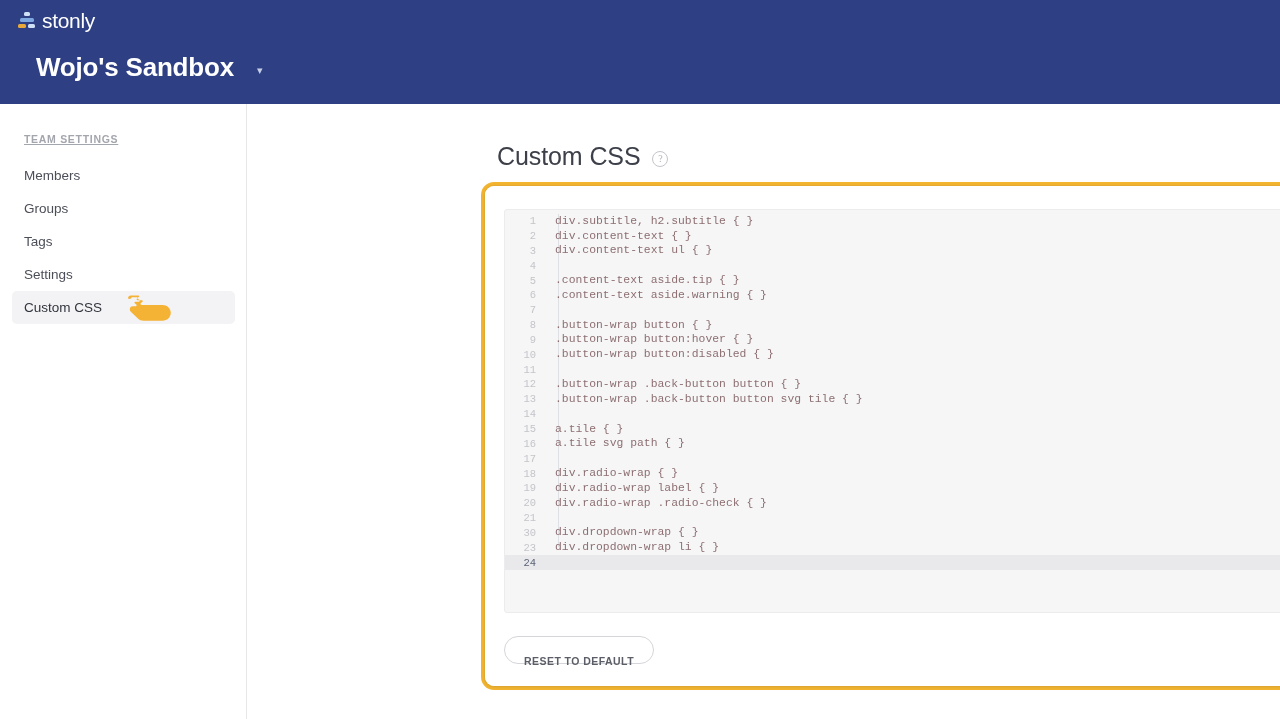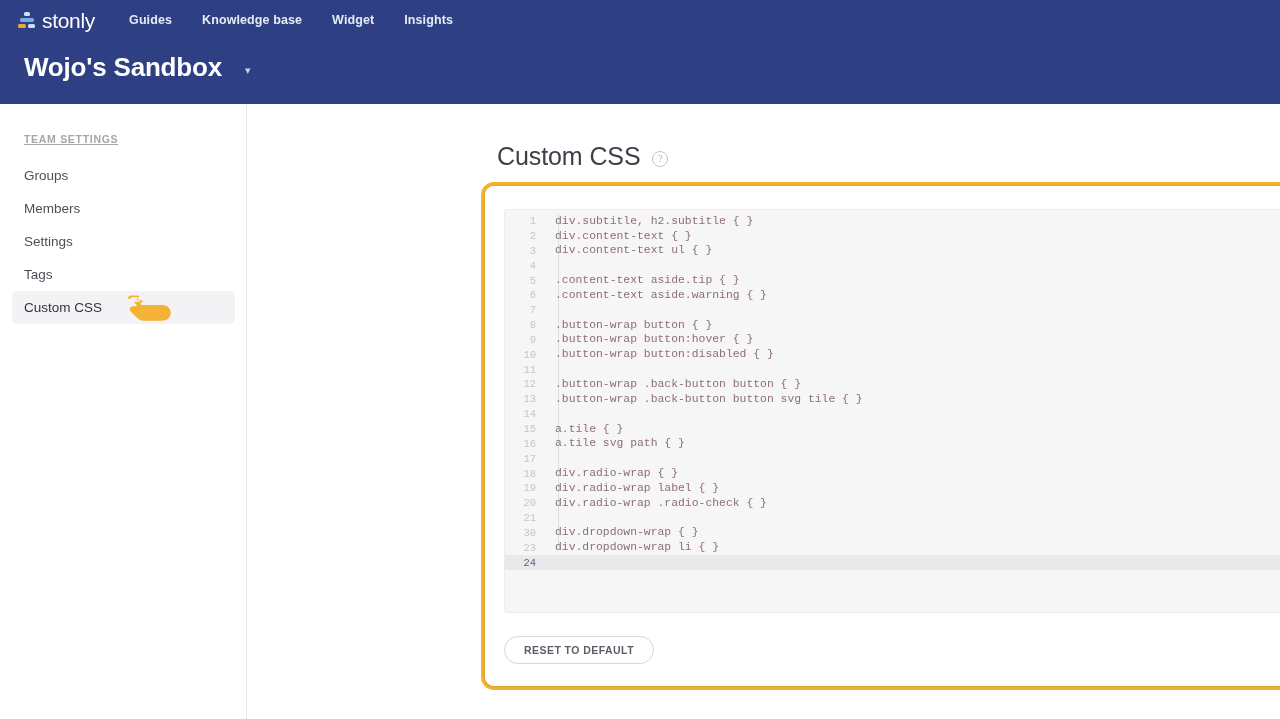--- a/index.html
+++ b/index.html
@@ -41,21 +41,21 @@
   }
   .nav-links { display: flex; align-items: center; gap: 30px; }
   .nav-link {
     color: #e7ebf6; font-size: 12.5px; font-weight: 700;
     letter-spacing: .1px; cursor: pointer; white-space: nowrap;
   }
 
   .workspace-row {
     position: absolute; left: 0; top: 52px;
     display: flex; align-items: baseline; gap: 23px;
-    margin-left: 24px;
+    margin-left: 36px;
   }
   .workspace-title {
     color: #ffffff; font-size: 26px; font-weight: 700;
     letter-spacing: -0.2px; line-height: 1.2;
   }
   .workspace-caret {
     color: #c6cee6; font-size: 11px; line-height: 1; position: relative; top: -2px;
   }
 
   
@@ -153,21 +153,21 @@
   }
   .code-text {
     font-family: "Liberation Mono", monospace; font-size: 11.4px;
     color: #8d6f72; line-height: 1; white-space: pre; padding-left: 8px;
   }
   .code-body { padding-top: 4px; }
 
   
   .btn-reset {
     position: absolute; left: 19px; top: 450px;
-    height: 28px; padding: 0 19px;
+    height: 28px; padding: 11px 19px;
     border: 1px solid #d5d6da; border-radius: 15px;
     background: #ffffff; color: #5b5e67;
     font-family: "Liberation Sans", sans-serif;
     font-size: 10.5px; font-weight: 700; letter-spacing: .45px;
     cursor: pointer; line-height: 26px;
   }
 </style>
 </head>
 <body>
 
@@ -177,49 +177,43 @@
     <div class="brand">
       <span class="brand-mark">
         <i class="b1"></i>
           <i class="b2"></i>
           <i class="b3"></i>
           <i class="b4"></i>
       </span>
       <span class="brand-name">stonly</span>
     </div>
 
-    <div class="nav-links">
-      <div class="nav-link">Guides</div>
-      <div class="nav-link">Knowledge base</div>
-      <div class="nav-link">Widget</div>
-      <div class="nav-link">Insights</div>
-    </div>
   </div>
 
   <div class="workspace-row">
     <span class="workspace-title">Wojo's Sandbox</span>
     <span class="workspace-caret">▾</span>
   </div>
 </div>
 
 <div class="sidebar">
   <div class="sidebar-heading">TEAM SETTINGS</div>
 
   <div class="side-list">
     <div class="side-item">
+      <span>Members</span>
+    </div>
+    <div class="side-item">
       <span>Groups</span>
     </div>
     <div class="side-item">
-      <span>Members</span>
+      <span>Tags</span>
     </div>
     <div class="side-item">
       <span>Settings</span>
-    </div>
-    <div class="side-item">
-      <span>Tags</span>
     </div>
     <div class="side-item active">
       <span>Custom CSS</span>
       <span class="hand-cursor">
         <svg width="52" height="46" viewBox="0 0 52 46" xmlns="http://www.w3.org/2000/svg">
           <path fill="#f5b335" d="M8 16.5c0-1.6 1.3-2.9 2.9-2.9h7.6c.7 0 1 .8.5 1.2l-2 1.8c-.7.6-.3 1.7.6 1.7h4.3c.8 0 1.2.9.6 1.4l-1.6 1.4c-.7.6-.3 1.8.7 1.8h20.9c4.6 0 8.3 3.5 8.3 7.9s-3.7 8-8.3 8H23.5c-2.1 0-4.1-.8-5.6-2.2l-7.1-6.8c-.6-.6-1-1.4-1-2.3v-.5c0-1.5 1.2-2.7 2.7-2.7h3.2c.9 0 1.3-1.1.6-1.7l-1.6-1.4c-.6-.5-.2-1.4.6-1.4h3.5c.9 0 1.3-1.1.6-1.7l-1.9-1.7c-.5-.4-.2-1.2.5-1.2h-6.1A2.9 2.9 0 0 1 8 16.5z"></path>
         </svg>
       </span>
     </div>
   </div>

